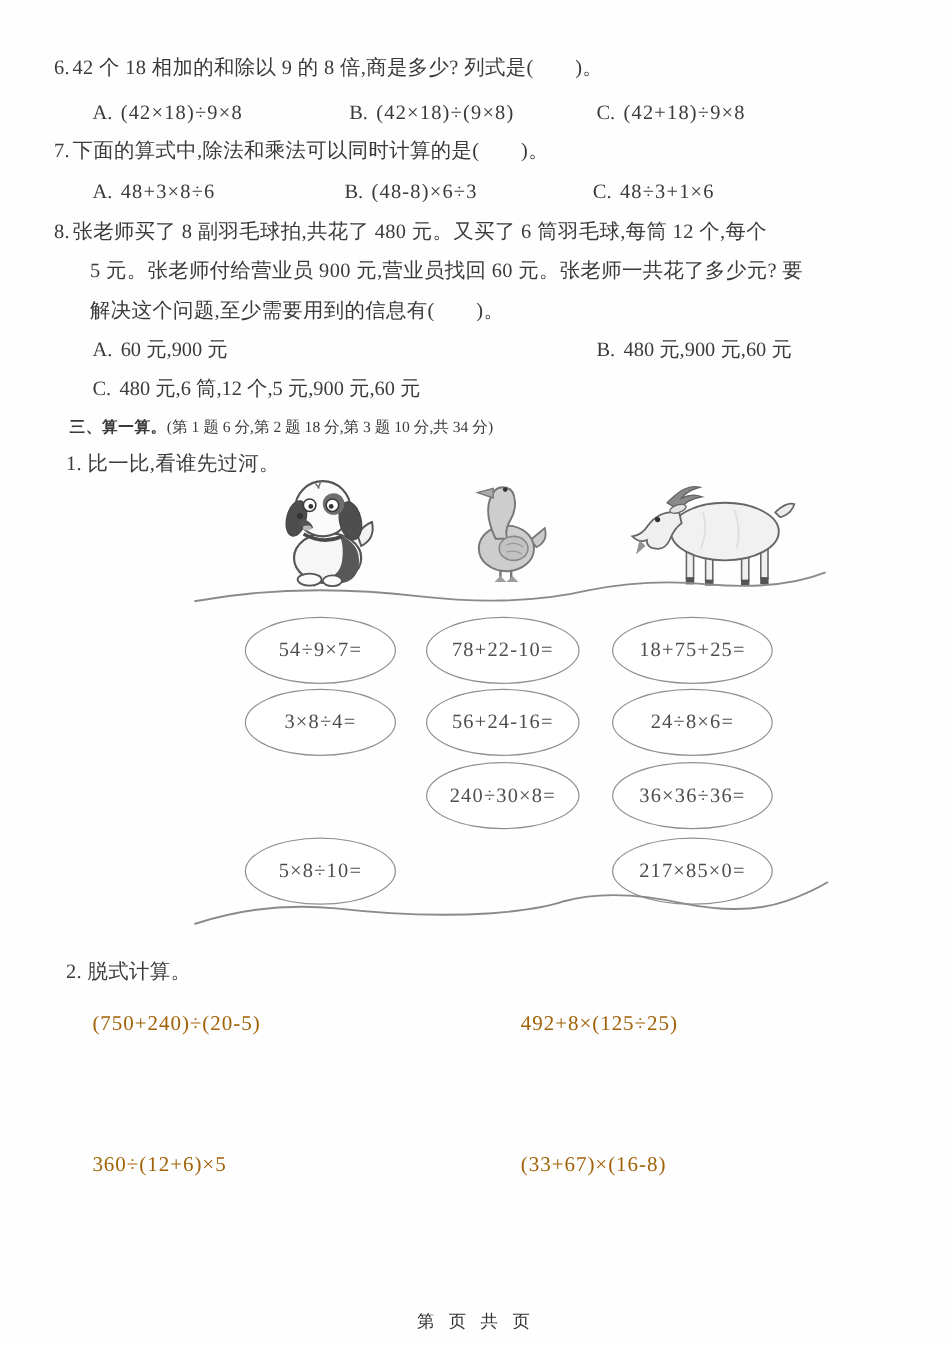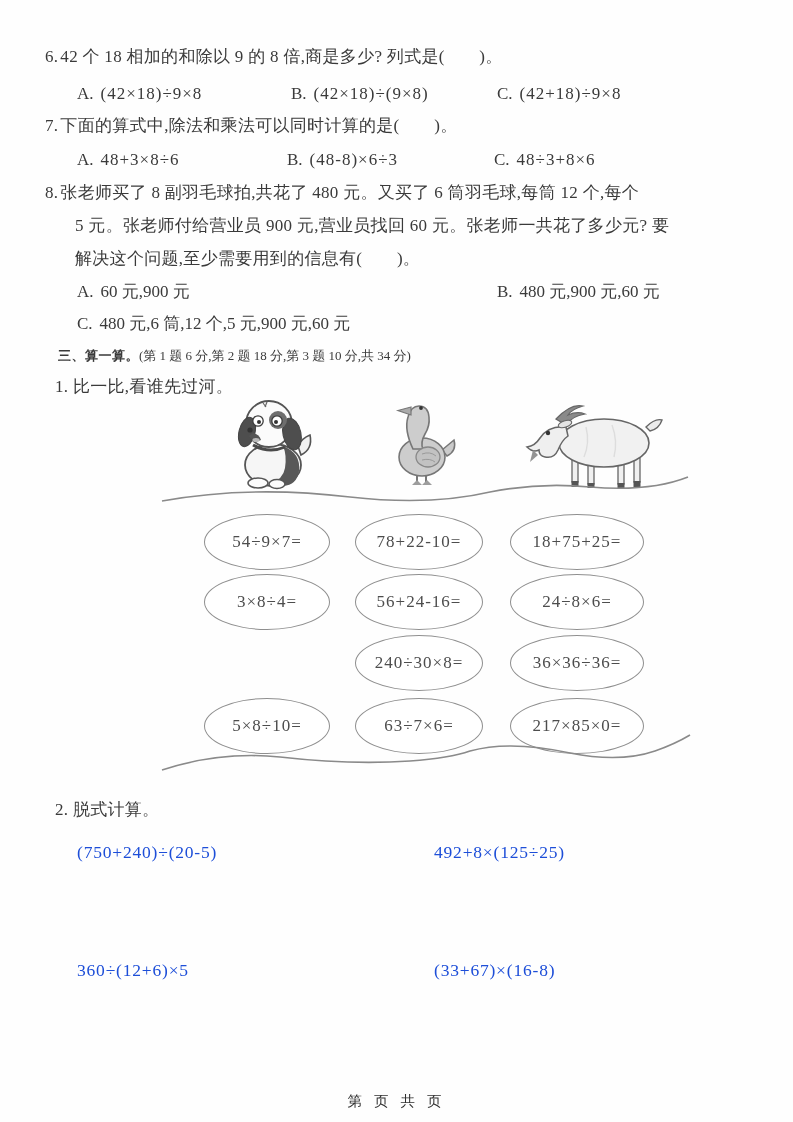--- a/index.html
+++ b/index.html
@@ -15,21 +15,21 @@
   .opt .ol{margin-right:7px;}
   .math{letter-spacing:1px;}
   .section-title{font-size:13px;line-height:22px;}
   .section-title .bold{font-weight:bold;letter-spacing:0.5px;}
   .river{position:absolute;left:0;top:393px;width:793px;height:395px;margin-left:32px;}
   .oval{
     position:absolute;border:1.5px solid #8f8f8f;border-radius:50%;
     display:flex;align-items:center;justify-content:center;
     font-size:17px;color:#4d4d4d;letter-spacing:1px;background:#fff;
   }
-  .expr{font-size:17.5px;letter-spacing:0.8px;color:#1d4ed8;line-height:22px;}
+  .expr{font-size:17.5px;letter-spacing:0.8px;color:#a16207;line-height:22px;}
   .footer{
     position:absolute;left:0;top:1092px;width:793px;text-align:center;
     font-size:14.5px;color:#2f2f2f;letter-spacing:4px;
     font-family:"Liberation Sans","DejaVu Sans",sans-serif;
   }
   svg{display:block;}
 </style>
 </head>
 <body>
 
@@ -51,21 +51,21 @@
   <div class="abs q" style="top:115px;left:45px">
     <span class="qnum">7.</span><span>下面的算式中,除法和乘法可以同时计算的是(　　)。</span>
   </div>
   <div class="abs opt" style="top:149px;left:77px">
     <span class="ol">A.</span><span class="math">48+3×8÷6</span>
   </div>
   <div class="abs opt" style="top:149px;left:287px">
     <span class="ol">B.</span><span class="math">(48-8)×6÷3</span>
   </div>
   <div class="abs opt" style="top:149px;left:494px">
-    <span class="ol">C.</span><span class="math">48÷3+8×6</span>
+    <span class="ol">C.</span><span class="math">48÷3+1×6</span>
   </div>
 
   <div class="abs q" style="top:182px;left:45px">
     <span class="qnum">8.</span><span>张老师买了 8 副羽毛球拍,共花了 480 元。又买了 6 筒羽毛球,每筒 12 个,每个</span>
   </div>
   <div class="abs q" style="top:215px;left:75px">5 元。张老师付给营业员 900 元,营业员找回 60 元。张老师一共花了多少元? 要</div>
   <div class="abs q" style="top:248px;left:75px">解决这个问题,至少需要用到的信息有(　　)。</div>
   <div class="abs opt" style="top:281px;left:77px">
     <span class="ol">A.</span><span>60 元,900 元</span>
   </div>
@@ -152,21 +152,20 @@
     <div class="oval" style="left:478px;top:121px;width:132px;height:54px">18+75+25=</div>
 
     <div class="oval" style="left:172px;top:181px;width:124px;height:54px">3×8÷4=</div>
     <div class="oval" style="left:323px;top:181px;width:126px;height:54px">56+24-16=</div>
     <div class="oval" style="left:478px;top:181px;width:132px;height:54px">24÷8×6=</div>
 
     <div class="oval" style="left:323px;top:242px;width:126px;height:54px">240÷30×8=</div>
     <div class="oval" style="left:478px;top:242px;width:132px;height:54px">36×36÷36=</div>
 
     <div class="oval" style="left:172px;top:305px;width:124px;height:54px">5×8÷10=</div>
-    <div class="oval" style="left:323px;top:305px;width:126px;height:54px">63÷7×6=</div>
     <div class="oval" style="left:478px;top:305px;width:132px;height:54px">217×85×0=</div>
 
     <svg class="abs" style="left:128px;top:340px" width="532" height="42" viewBox="0 0 532 42">
       <path d="M2 37 Q 60 18 120 24 Q 190 32 250 28 Q 290 25 310 18 Q 350 7 410 20 Q 460 30 495 18 Q 515 11 530 2" fill="none" stroke="#8a8a8a" stroke-width="1.6"></path>
     </svg>
   </div>
 
   <div class="abs q" style="top:799px;left:55px">2. 脱式计算。</div>
   <div class="abs expr" style="top:841px;left:77px">(750+240)÷(20-5)</div>
   <div class="abs expr" style="top:841px;left:434px">492+8×(125÷25)</div>

